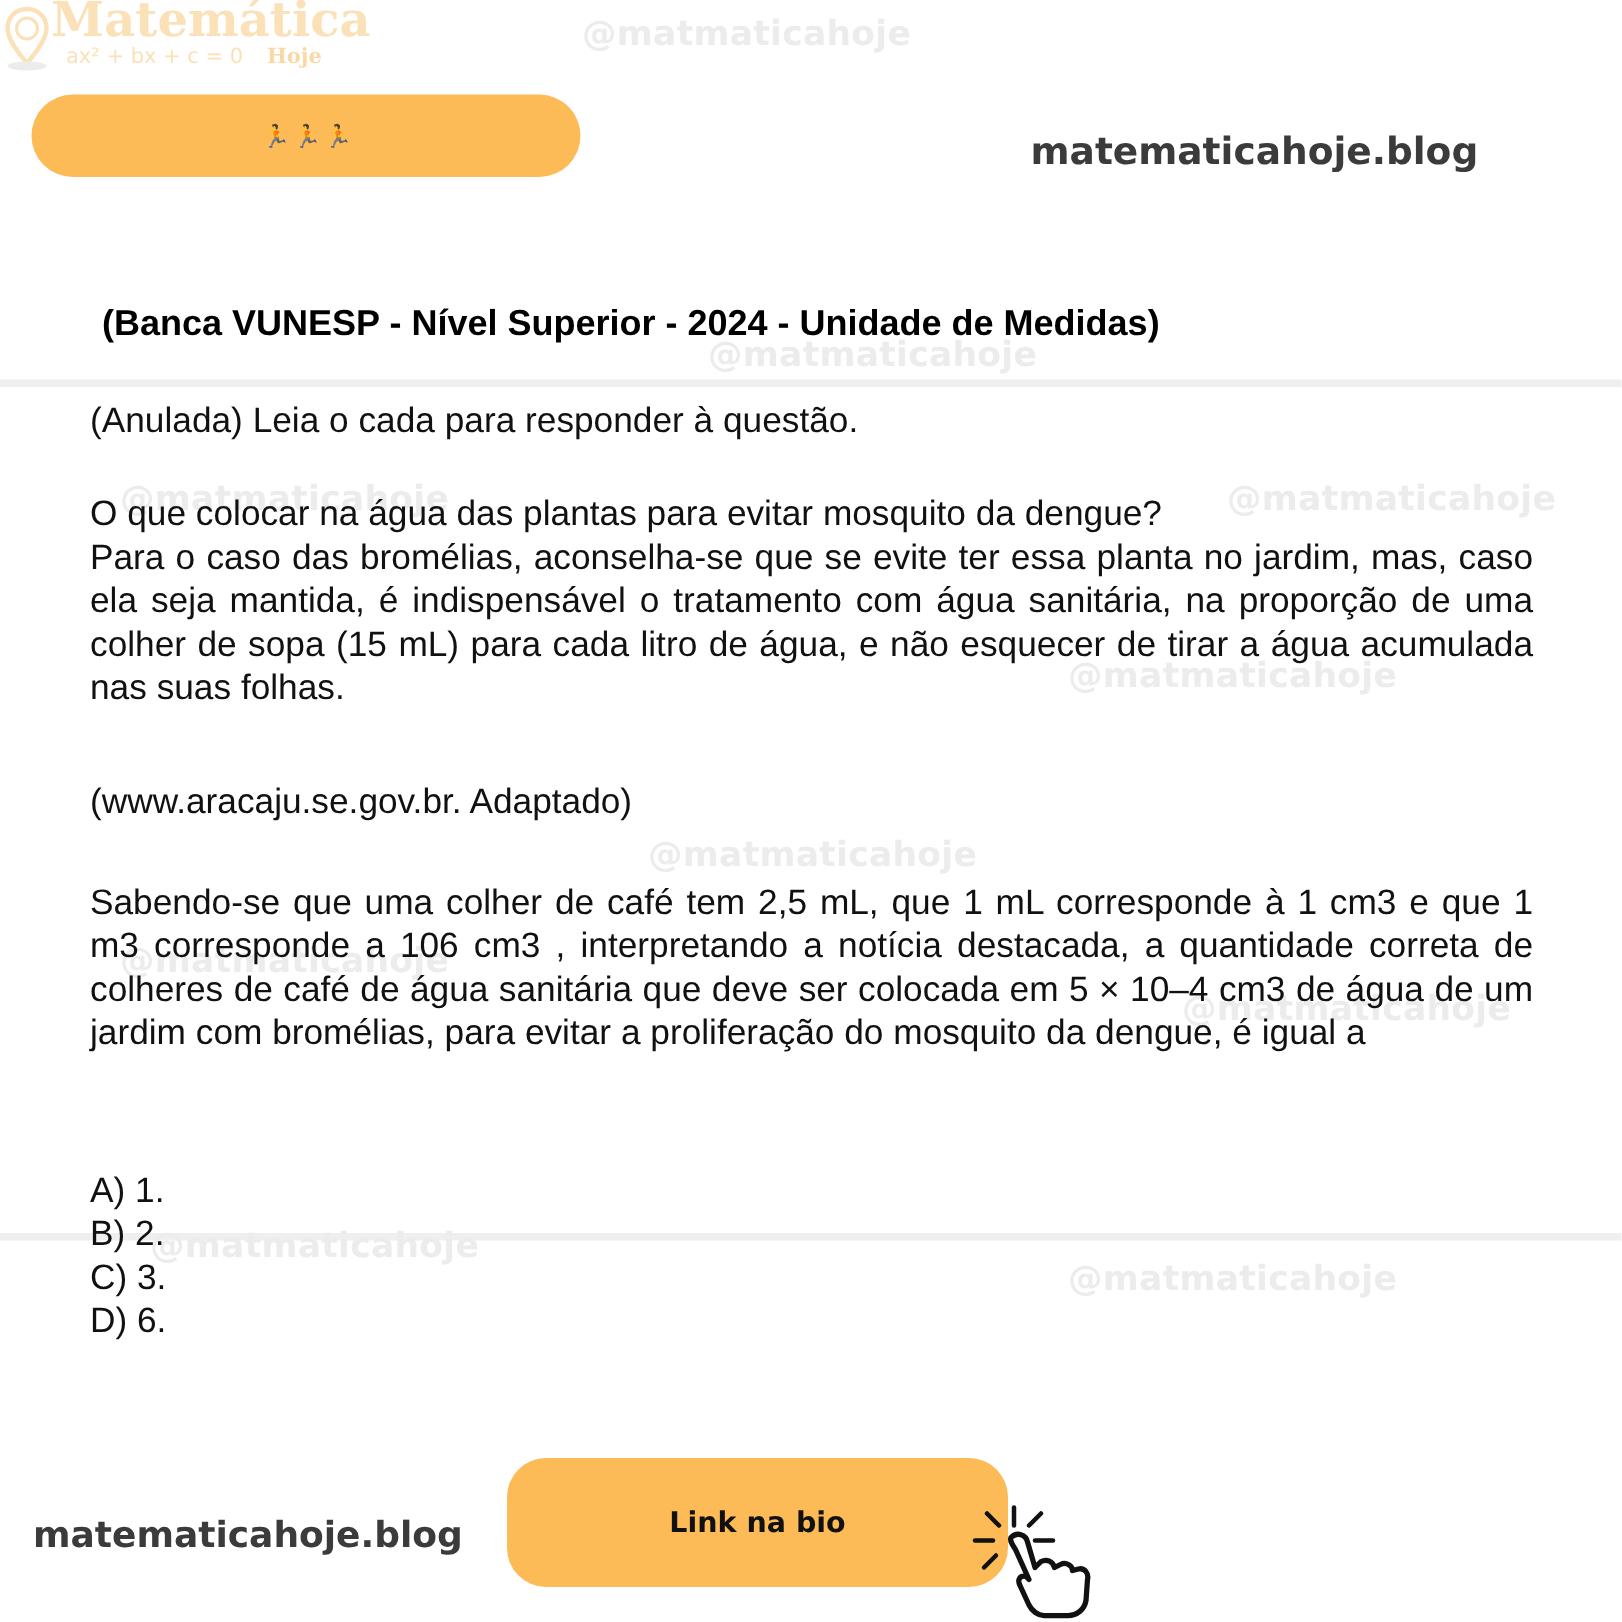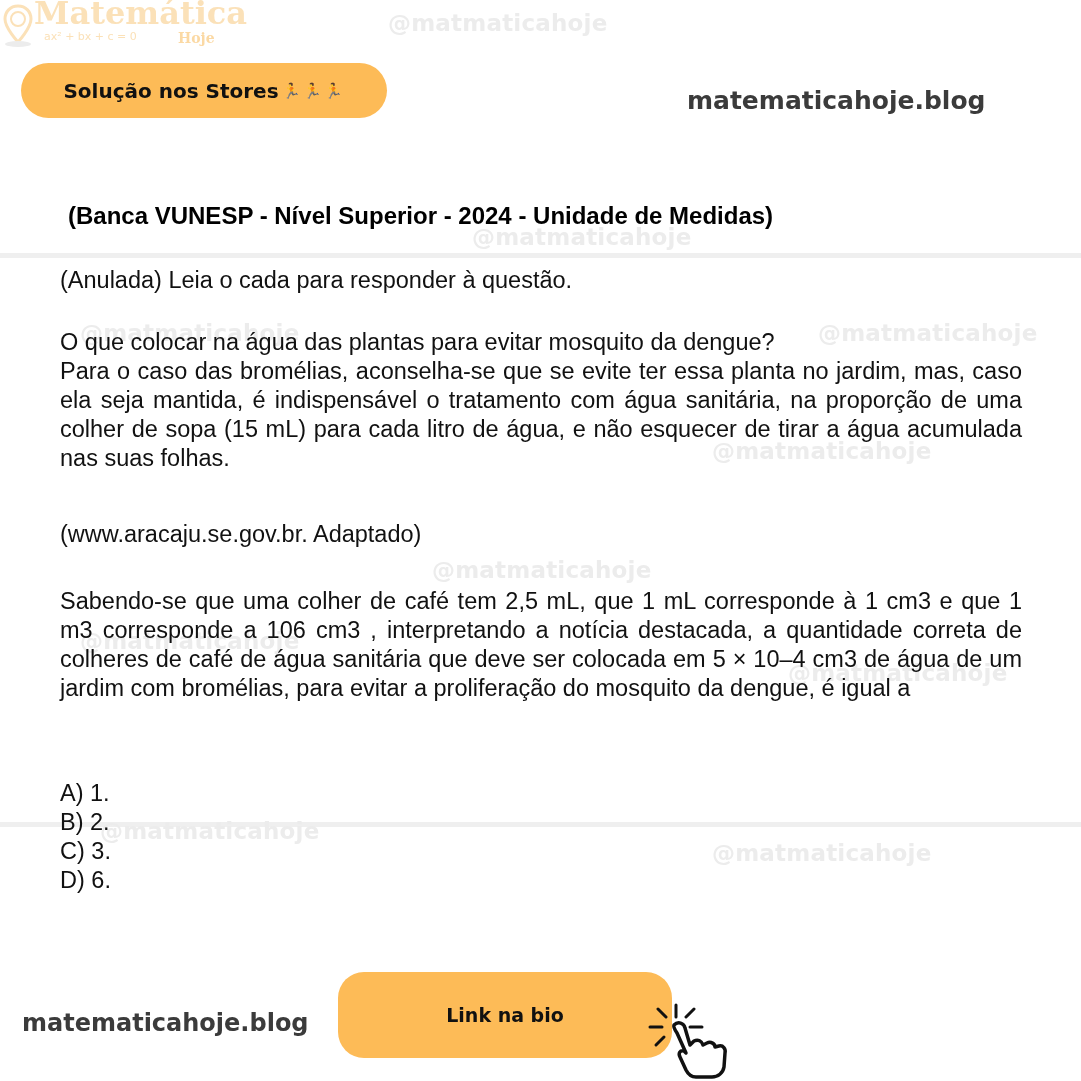--- a/index.html
+++ b/index.html
@@ -16,21 +16,21 @@
     font-size:23px; color:#ececec; white-space:nowrap; letter-spacing:0.2px;
   }
   
   .logo { position:absolute; left:0; top:0; width:230px; height:52px; }
   .logo-title {
     position:absolute; left:34px; top:-6px; font-family:"DejaVu Serif", serif;
     font-weight:bold; font-size:32px; color:#fbe1b8; white-space:nowrap;
   }
   .logo-formula {
     position:absolute; left:44px; top:30px; font-family:"DejaVu Sans", sans-serif;
-    font-size:11px; color:#fbe1b8; white-space:nowrap;
+    font-size:14px; color:#fbe1b8; white-space:nowrap;
   }
   .logo-hoje {
     position:absolute; left:178px; top:30px; font-family:"DejaVu Serif", serif;
     font-weight:bold; font-size:14px; color:#fbd9a4;
   }
   .logo-pin { position:absolute; left:2px; top:4px; width:32px; height:44px; }
   
   .pill {
     position:absolute; background:#fdbb57; border-radius:28px;
     font-family:"DejaVu Sans", sans-serif; font-weight:bold; color:#111;
@@ -87,21 +87,20 @@
     <path d="M16 2 C8 2 3 8 3 15 C3 24 16 38 16 38 C16 38 29 24 29 15 C29 8 24 2 16 2 Z" fill="none" stroke="#fbe1b8" stroke-width="3"></path>
     <circle cx="16" cy="15" r="7" fill="none" stroke="#fbe1b8" stroke-width="2"></circle>
     <ellipse cx="16" cy="40" rx="13" ry="3" fill="#ececec"></ellipse>
   </svg>
   <span class="logo-title">Matemática</span>
   <span class="logo-formula">ax² + bx + c = 0</span>
   <span class="logo-hoje">Hoje</span>
 </div>
 
 <div class="pill pill-top">
-  <span>Solução nos Stores</span>
   <span class="runners">🏃🏃🏃</span>
 </div>
 
 <div class="site site-top">matematicahoje.blog</div>
 
 <div class="heading">(Banca VUNESP - Nível Superior - 2024 - Unidade de Medidas)</div>
 
 <div class="body-text p-intro">(Anulada) Leia o cada para responder à questão.</div>
 
 <div class="body-text p-article justify">

